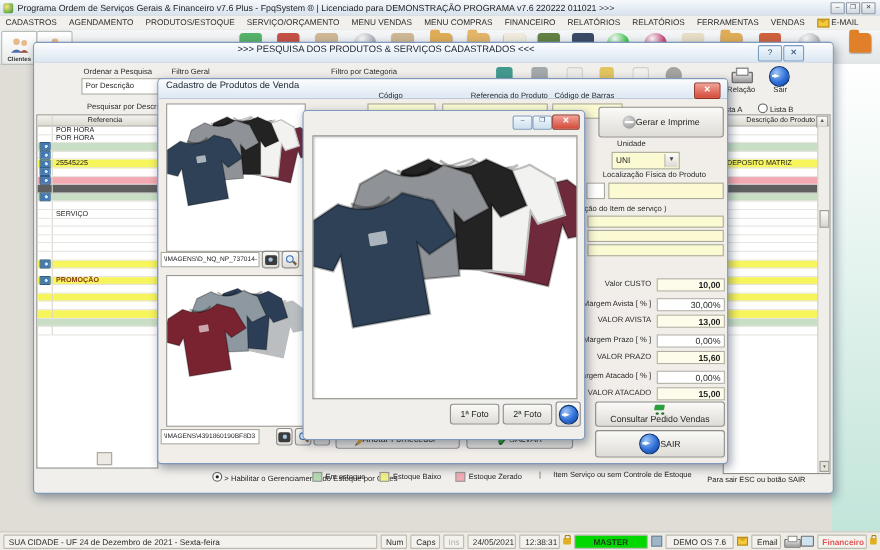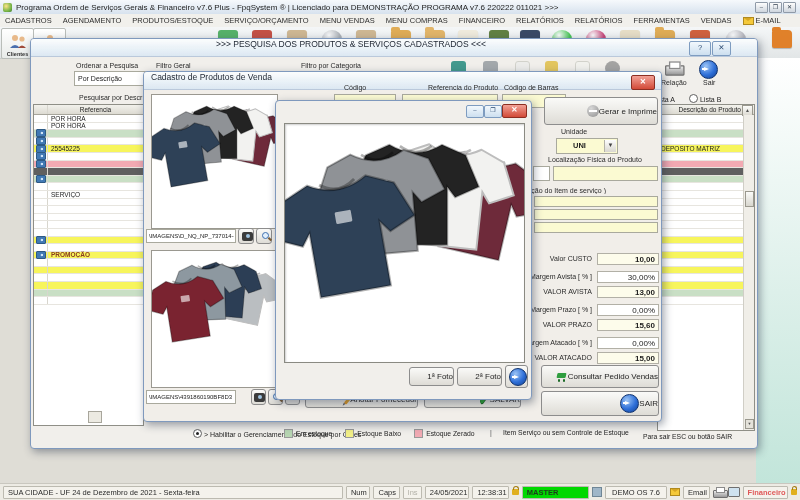--- a/index.html
+++ b/index.html
@@ -41,21 +41,21 @@
     display:flex;padding-left:7px;box-sizing:border-box;}
   .glass-btn{position:absolute;height:13px;border:1px solid #7e9cc0;border-radius:2px;
     background:linear-gradient(#f2f8fd,#cddfef);font-size:7.5px;line-height:11px;text-align:center;color:#2c4a70;}
   .close-red{background:linear-gradient(#f2a196,#d24a38);border:1px solid #8c2e22;color:#fff;font-weight:bold;}
   .lbl7{font-size:7px;color:#2a2a2a;white-space:nowrap;}
   .inp{position:absolute;background:#fff;border:1px solid #a9a99d;box-sizing:border-box;font-size:7px;}
   .inp-y{background:#fbfad2;}
   .combo-arrow{position:absolute;right:1px;top:1px;bottom:1px;width:11px;background:linear-gradient(#fdfdfd,#d9d7d0);
     border-left:1px solid #b4b2a8;font-size:6px;line-height:11px;text-align:center;color:#444;}
   .btn{position:absolute;background:linear-gradient(#fafaf8,#dedcd6);border:1px solid #8d8d8d;border-radius:3px;
-    font-size:8px;color:#1f1f1f;display:flex;align-items:center;justify-content:flex-end;gap:0;box-sizing:border-box;}
+    font-size:8px;color:#1f1f1f;display:flex;align-items:center;justify-content:center;gap:0;box-sizing:border-box;}
   .blue-orb{display:inline-block;width:17px;height:17px;border-radius:50%;position:relative;
     background:radial-gradient(circle at 35% 30%,#9cc4f5,#2e6fd8 55%,#123f90);border:1px solid #0e3270;}
   .blue-orb:after{content:"";position:absolute;left:4px;top:6px;border-top:2px solid transparent;border-bottom:2px solid transparent;
     border-left:5px solid #fff;}
   .blue-orb:before{content:"";position:absolute;left:2px;top:7px;width:4px;height:2px;background:#fff;}
   .radio{display:inline-block;width:7px;height:7px;border-radius:50%;border:1px solid #60giving;border:1px solid #606060;background:#fff;position:relative;vertical-align:-1px;}
   .radio.on:after{content:"";position:absolute;left:2px;top:2px;width:3px;height:3px;border-radius:50%;background:#222;}
   
   .grid{position:absolute;background:#fff;border:1px solid #8f8f87;overflow:hidden;box-sizing:border-box;}
   .grid-head{height:10px;background:linear-gradient(#f2f1ec,#dddbd2);border-bottom:1px solid #a7a59b;
@@ -502,21 +502,21 @@
     <div class="inp inp-y" style="left:190px;top:22px;width:62px;height:14px;"></div>
     <div class="inp inp-y" style="left:258px;top:22px;width:96px;height:14px;"></div>
     <div class="inp inp-y" style="left:358px;top:22px;width:64px;height:14px;"></div>
 
     <div class="btn" style="left:400px;top:25px;width:114px;height:28px;">
       <span class="gear-gray"></span>
       <span>Gerar e Imprime</span>
     </div>
 
     <span class="lbl7" style="position:absolute;left:417px;top:56px;">Unidade</span>
-    <div class="inp inp-y" style="left:412px;top:66px;width:62px;height:16px;line-height:14px;padding-left:16px;font-size:7.5px;font-weight:bold;">
+    <div class="inp inp-y" style="left:412px;top:66px;width:62px;height:16px;line-height:14px;padding-left:3px;font-size:7.5px;">
       <span>UNI</span>
       <span class="combo-arrow">▼</span>
     </div>
 
     <span class="lbl7" style="position:absolute;left:404px;top:84px;">Localização Física do Produto</span>
     <div class="inp" style="left:389px;top:94px;width:17px;height:15px;"></div>
     <div class="inp inp-y" style="left:409px;top:94px;width:105px;height:15px;"></div>
 
     <span class="lbl7" style="position:absolute;left:250px;top:115px;width:212px;text-align:right;overflow:hidden;white-space:nowrap;">( ou Descrição do Item de serviço )</span>
     <div class="inp inp-y" style="left:390px;top:124px;width:124px;height:11px;"></div>
@@ -547,21 +547,21 @@
         <div class="price-row mt">
           <span class="price-label">Margem Atacado [ % ]</span>
           <span class="price-value">0,00%</span>
         </div>
         <div class="price-row">
           <span class="price-label">VALOR ATACADO</span>
           <span class="price-value strong">15,00</span>
         </div>
       </div>
 
-    <div class="btn" style="left:397px;top:293px;width:118px;height:23px;">
+    <div class="btn" style="left:397px;top:293px;width:118px;height:23px;flex-direction:column;">
       <span class="cart-ic"></span>
       <span>Consultar Pedido Vendas</span>
     </div>
     <div class="btn" style="left:397px;top:319px;width:118px;height:25px;">
       <span class="blue-orb"></span>
       <span>SAIR</span>
     </div>
 
     <div class="photo-box" style="left:7px;top:22px;width:125px;height:133px;">
         <div class="shirt" style="left: 55%; top: 7%; width: 54%; transform: rotate(13deg); z-index: 6;">
@@ -714,21 +714,21 @@
   </div>
 
   <div id="statusbar">
     <span class="sb-cell" style="width:368px;">SUA CIDADE - UF 24 de Dezembro de 2021 - Sexta-feira</span>
     <span class="sb-cell">Num</span>
     <span class="sb-cell">Caps</span>
     <span class="sb-cell" style="color:#b3b1a8;">Ins</span>
     <span class="sb-cell">24/05/2021</span>
     <span class="sb-cell">12:38:31</span>
     <span class="lock-ic"></span>
-    <span class="sb-cell" id="master-cell" style="width: 72px; text-align: left; font-weight: bold; color: rgb(29, 58, 29); background: rgb(0, 216, 0);">MASTER</span>
+    <span class="sb-cell" id="master-cell" style="width: 72px; text-align: center; font-weight: bold; color: rgb(29, 58, 29); background: rgb(0, 216, 0);">MASTER</span>
     <span class="mini-ic" style="background:#9fb6c8;border:1px solid #6f8696;"></span>
     <span class="sb-cell" style="width:66px;text-align:center;">DEMO OS 7.6</span>
     <span class="envelope-icon"></span>
     <span class="sb-cell">Email</span>
     <span class="printer-ic"></span>
     <span class="monitor-ic"></span>
     <span class="sb-cell" id="brand-cell" style="font-weight: bold; color: rgb(224, 88, 88);">Financeiro</span>
     <span class="lock-ic"></span>
   </div>
 

